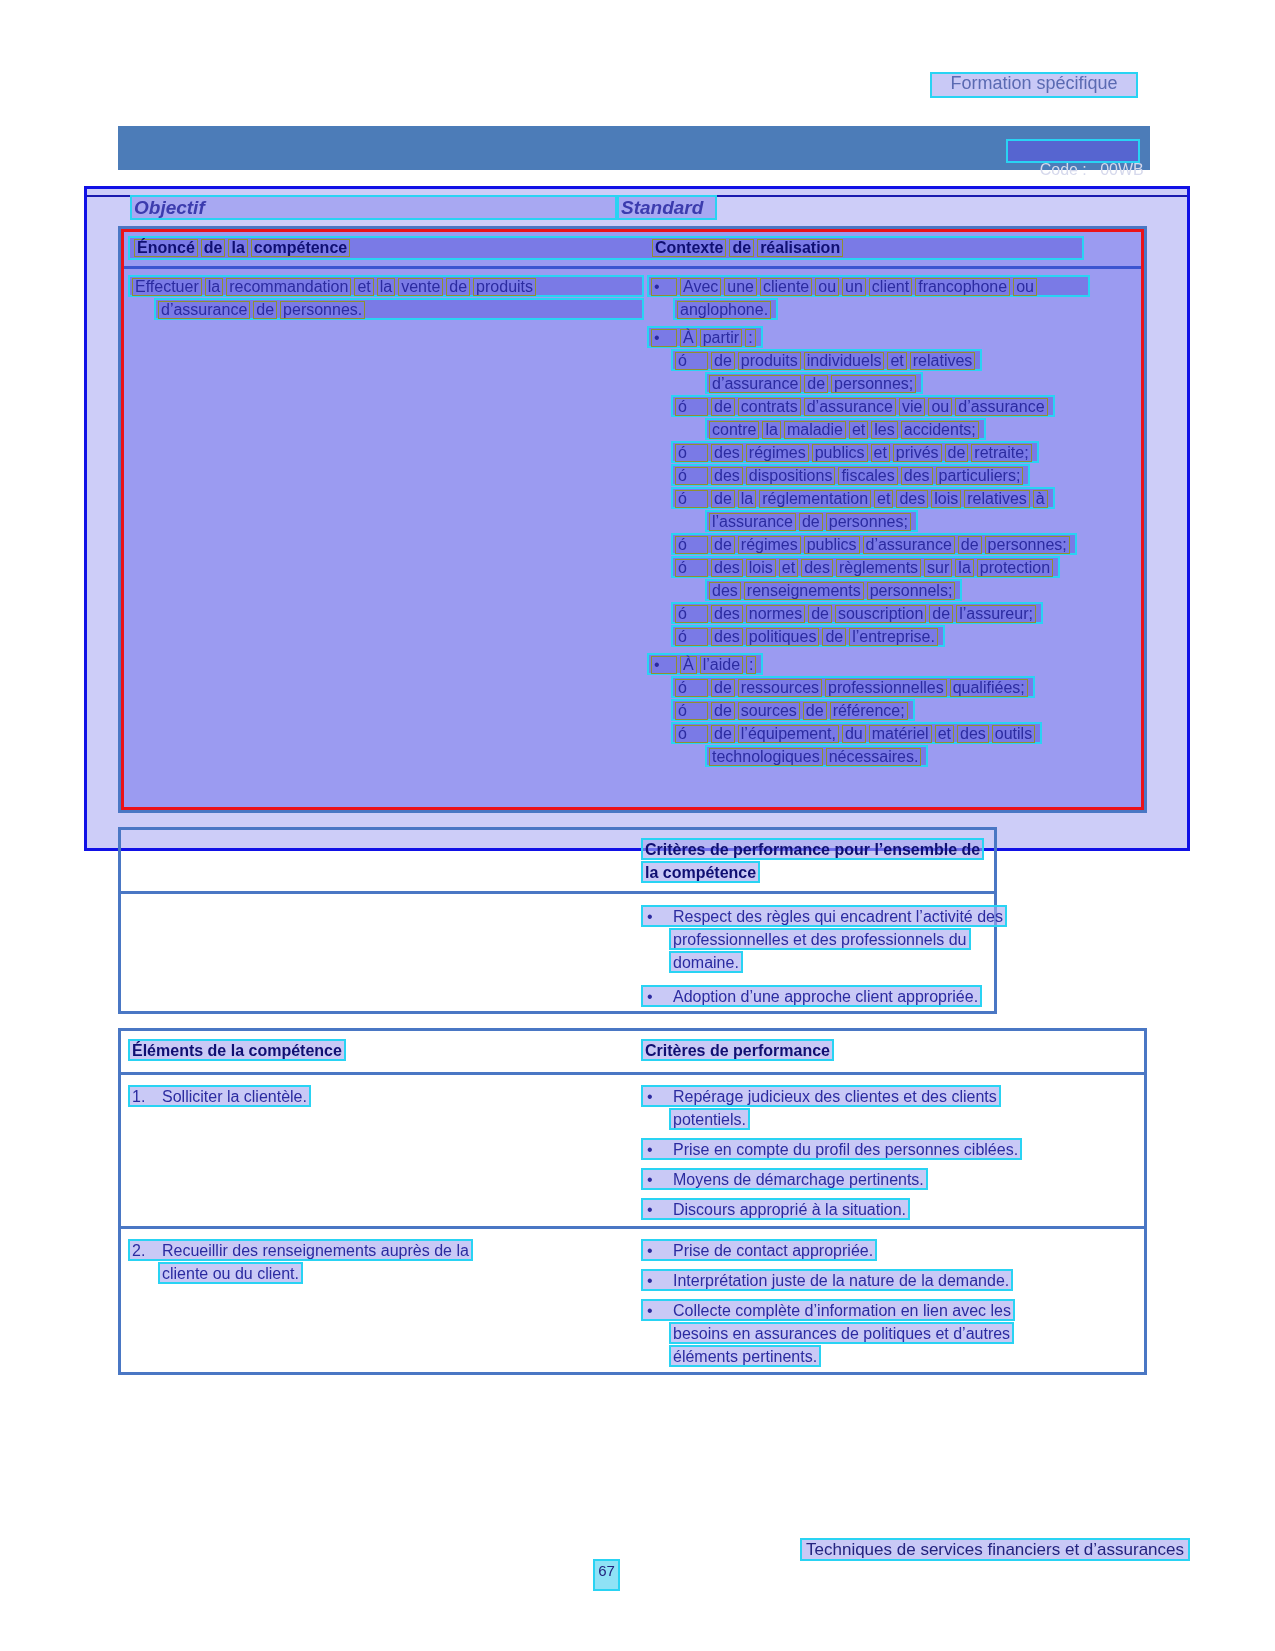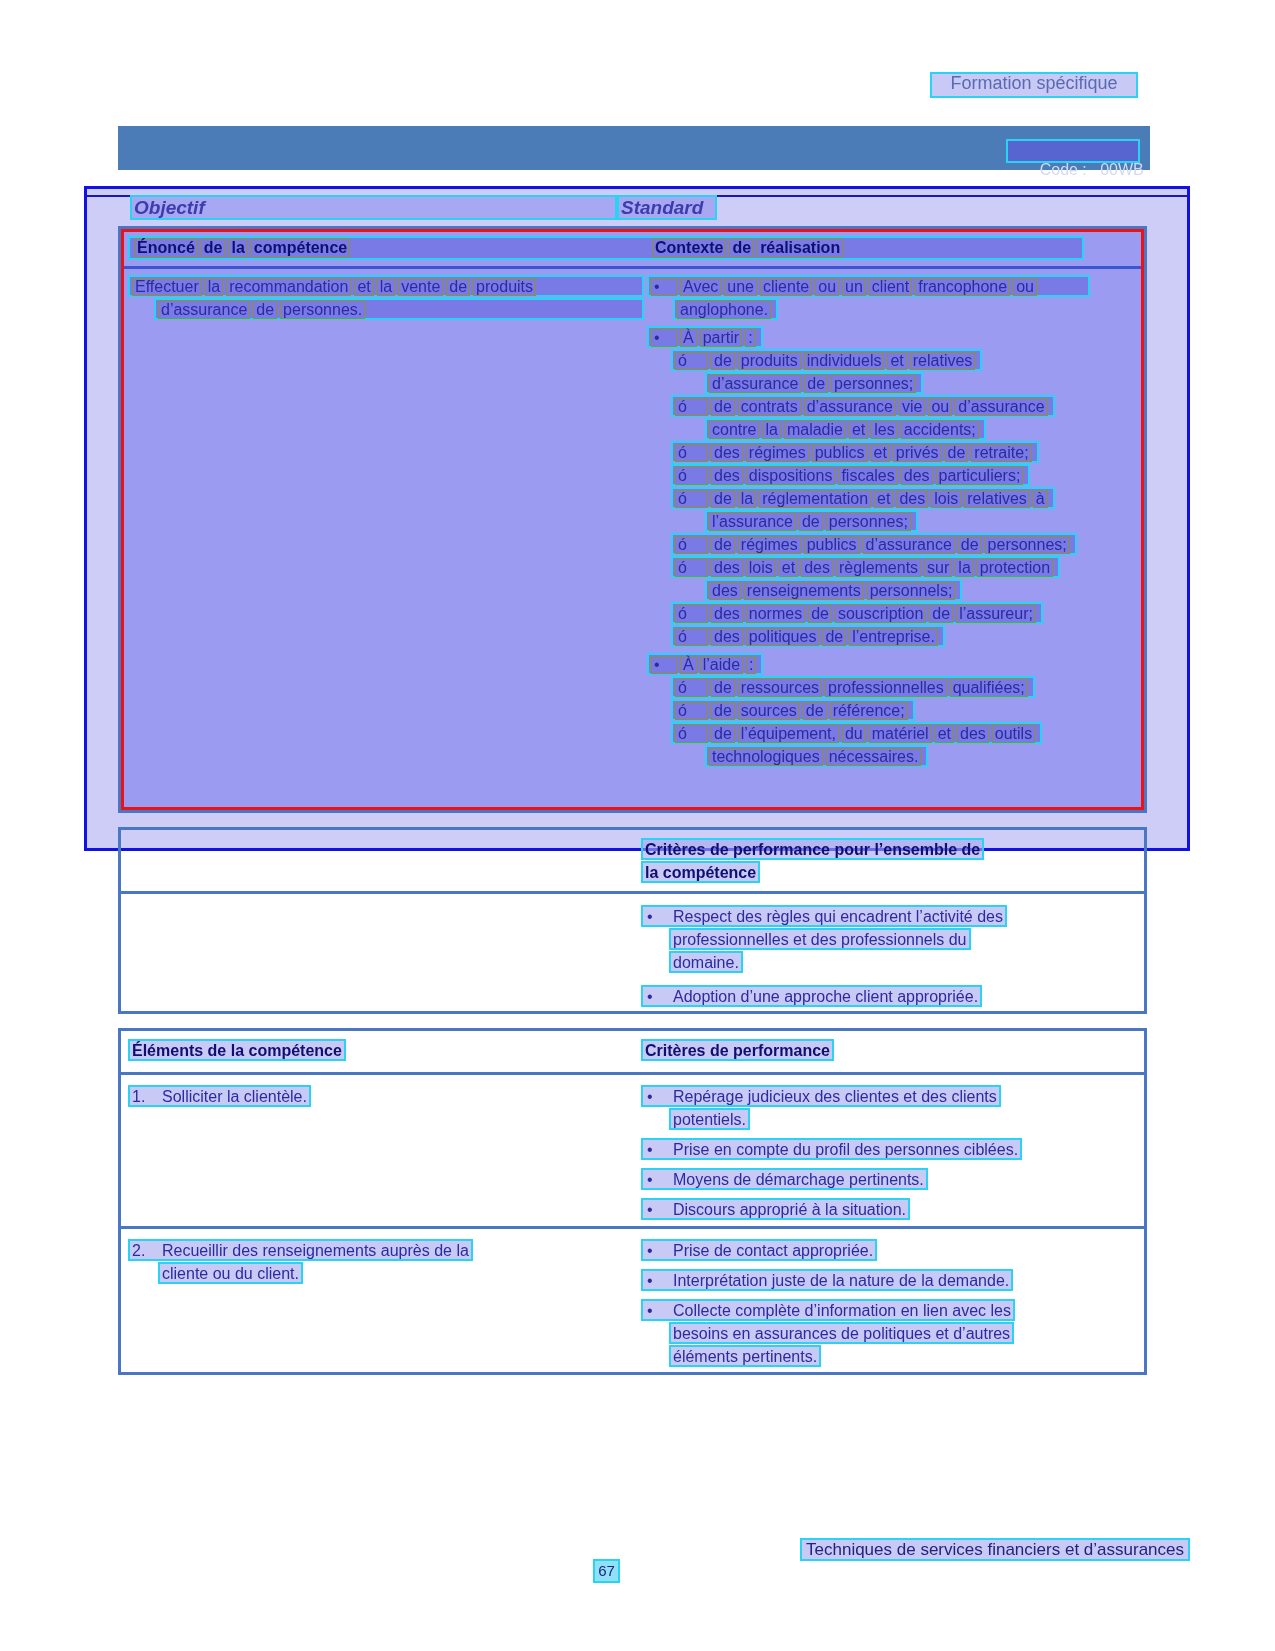--- a/index.html
+++ b/index.html
@@ -47,39 +47,39 @@
         background:#9b9bf1;position:relative;}
   .t1head{position:relative;height:34px;border-bottom:3px solid #3c55d0;}
   .t1hl{position:absolute;left:4px;top:4px;width:956px;height:24px;}
   .hwl{position:absolute;left:4px;top:1px;white-space:nowrap;}
   .hwr{position:absolute;left:522px;top:1px;white-space:nowrap;}
   .t1hl .w{font-weight:bold;color:#0f0f72;font-size:16px;}
   .t1body{position:absolute;left:0;top:37px;right:0;bottom:0;}
   .colL{position:absolute;left:4px;top:6px;width:516px;}
   .colR{position:absolute;left:523px;top:6px;width:443px;}
   
-  .t2{position:absolute;left:118px;top:827px;width:1029px;height:187px;box-sizing:border-box;
+  .t2{position:absolute;left:118px;top:827px;width:879px;height:187px;box-sizing:border-box;
       border:3px solid #4a77c4;background:transparent;}
   .t2head{position:relative;height:61px;border-bottom:3px solid #4a77c4;}
   .t2hcol{position:absolute;left:520px;top:8px;width:480px;}
   .t2bcol{position:absolute;left:520px;top:11px;width:480px;}
   .t2body{position:relative;height:120px;border-radius:31px;}
   .t3{position:absolute;left:118px;top:1028px;width:1029px;height:347px;box-sizing:border-box;
       border:3px solid #4a77c4;background:#ffffff;}
   .t3head{position:relative;height:41px;border-bottom:3px solid #4a77c4;}
   .t3hl{position:absolute;left:7px;top:8px;}
   .t3hr{position:absolute;left:520px;top:8px;}
   .t3r1{position:relative;height:151px;border-bottom:3px solid #4a77c4;}
   .t3r2{position:relative;height:143px;}
   .t3colL{position:absolute;left:7px;top:10px;width:500px;}
   .t3colR{position:absolute;left:520px;top:10px;width:480px;}
   
   .footline{position:absolute;top:1538px;right:85px;height:23px;font-size:17px;color:#23237e;
             padding:1px 4px 0 4px;}
-  .pagenum{position:absolute;left:593px;top:1559px;width:27px;height:24px;box-sizing:border-box;
+  .pagenum{position:absolute;left:593px;top:1559px;width:27px;height:32px;box-sizing:border-box;
            border:2px solid #29d3f3;background:#8fe2f6;color:#23237e;font-size:15px;
            line-height:19px;text-align:center;}
 </style>
 </head>
 <body>
 
 <div class="page">
 
   <div class="lb lb-light eyebrow">
     <span>Formation spécifique</span>

